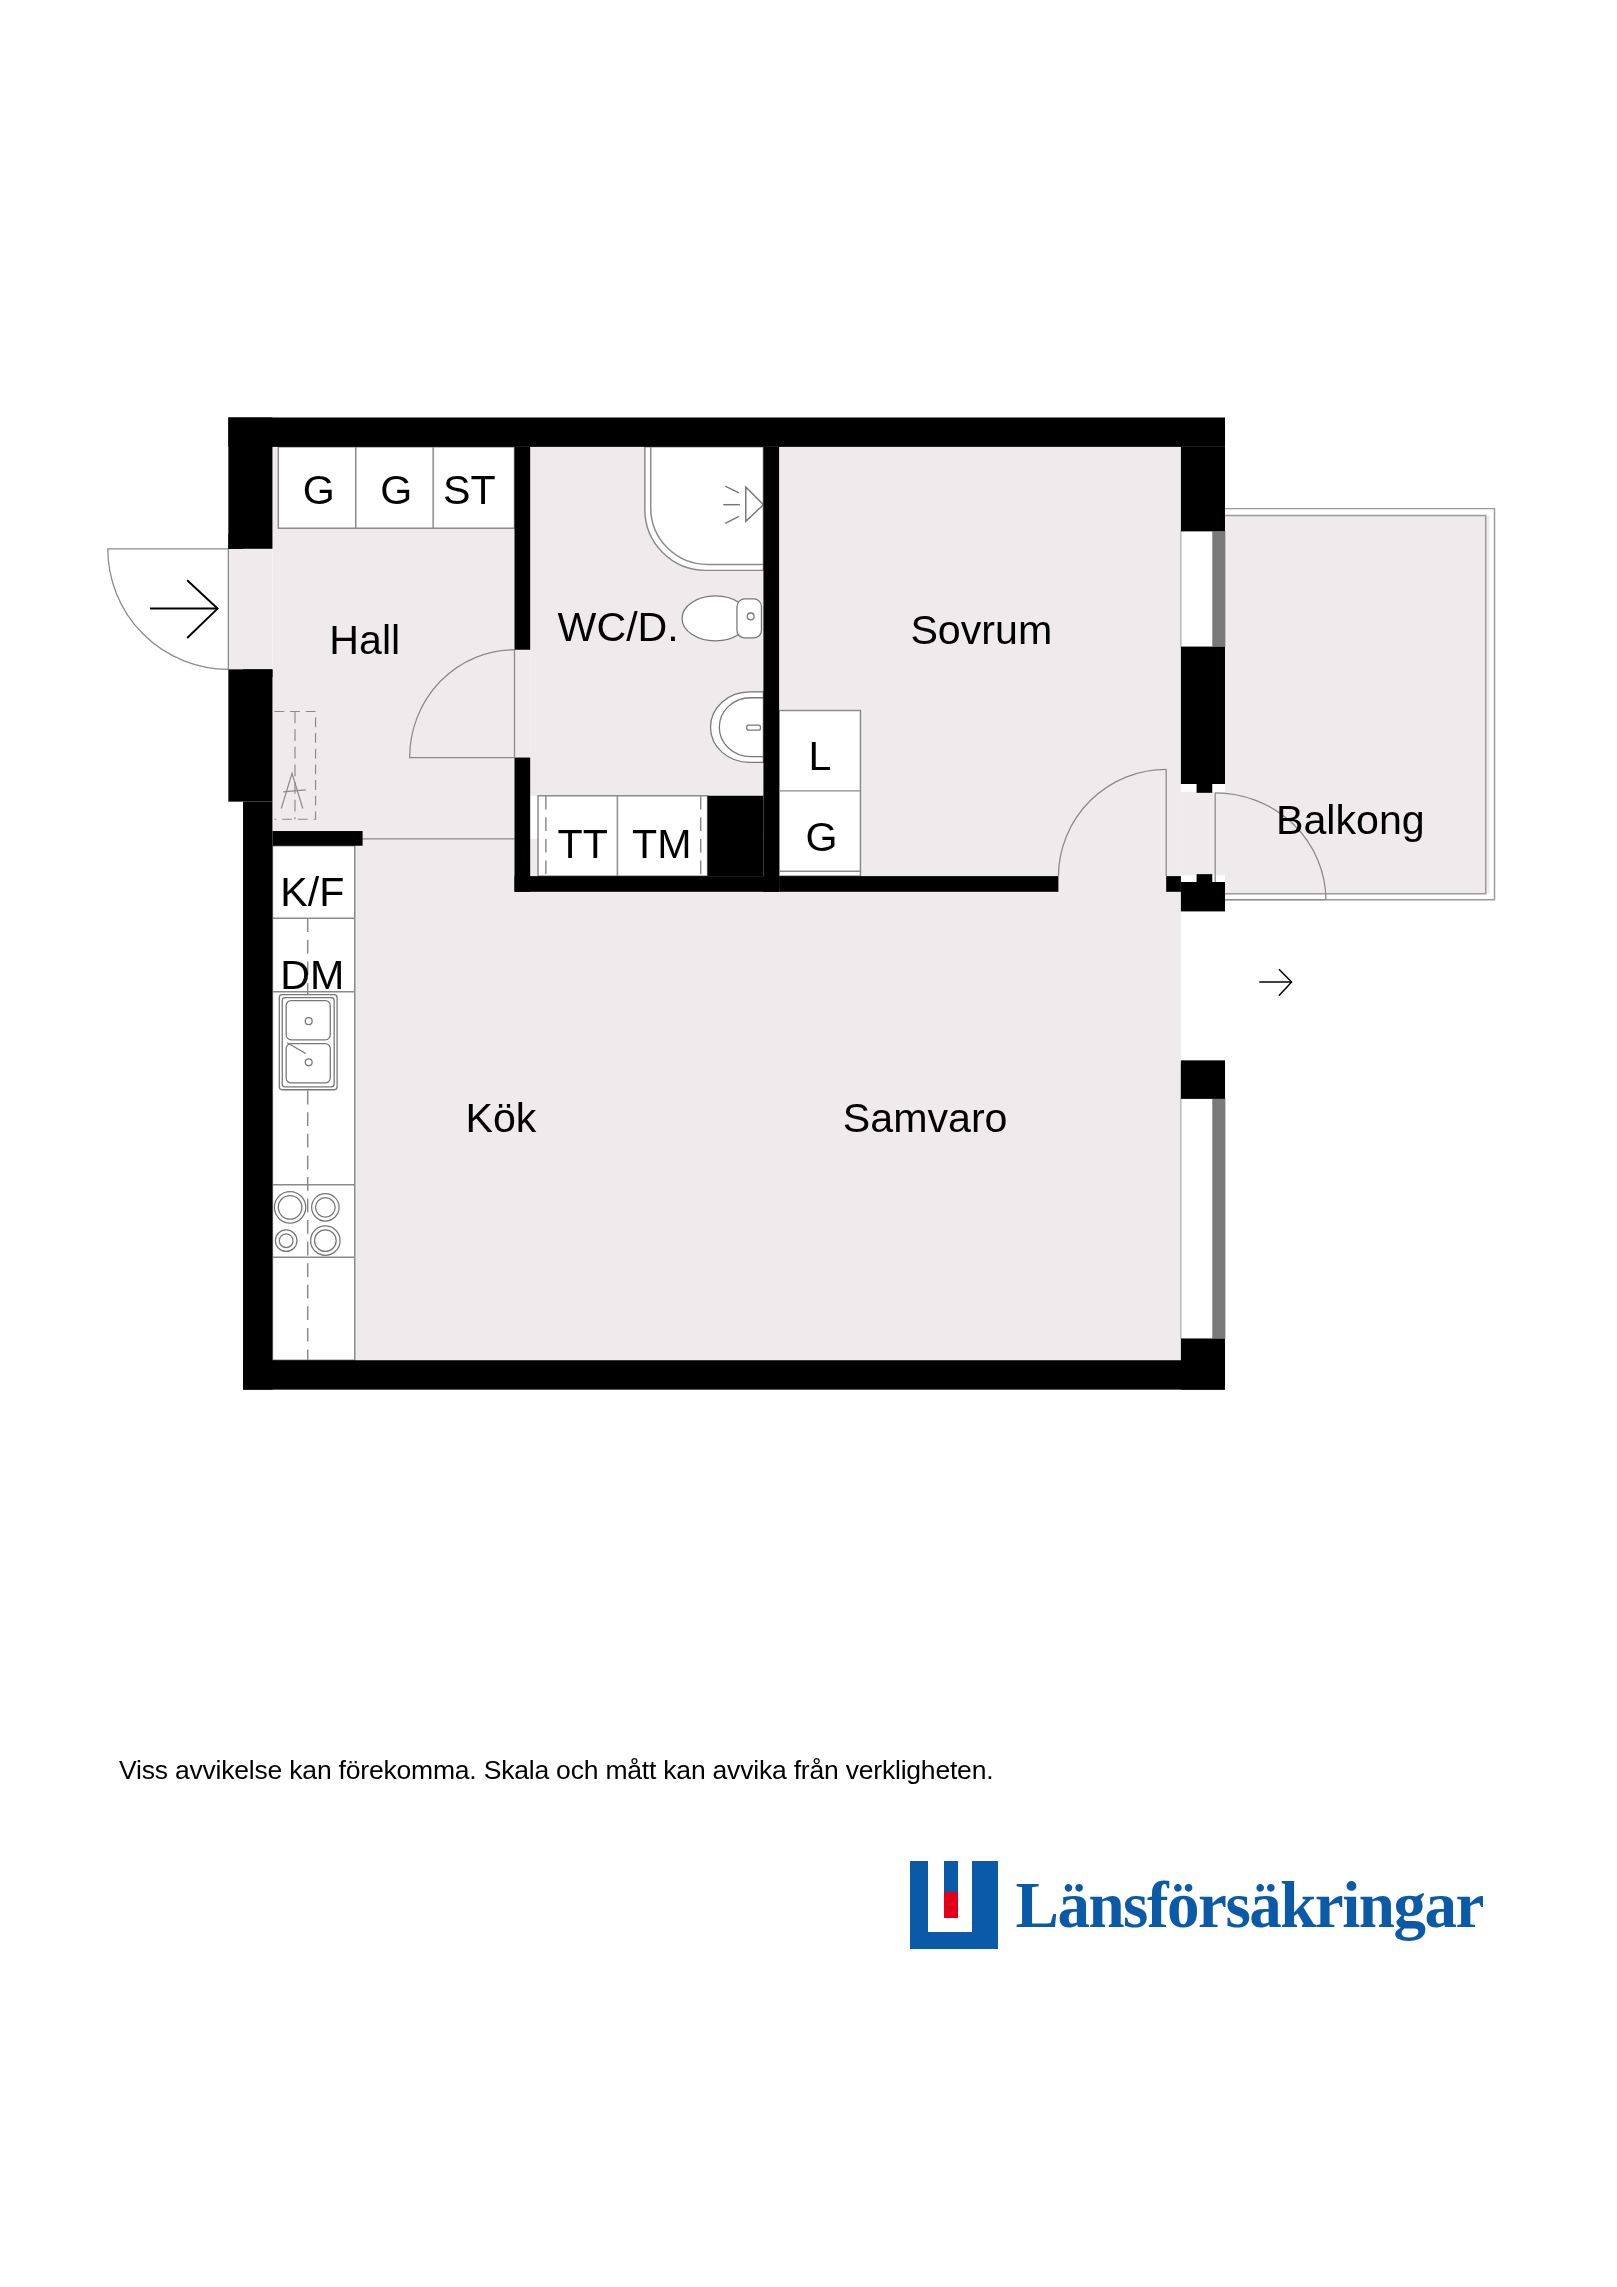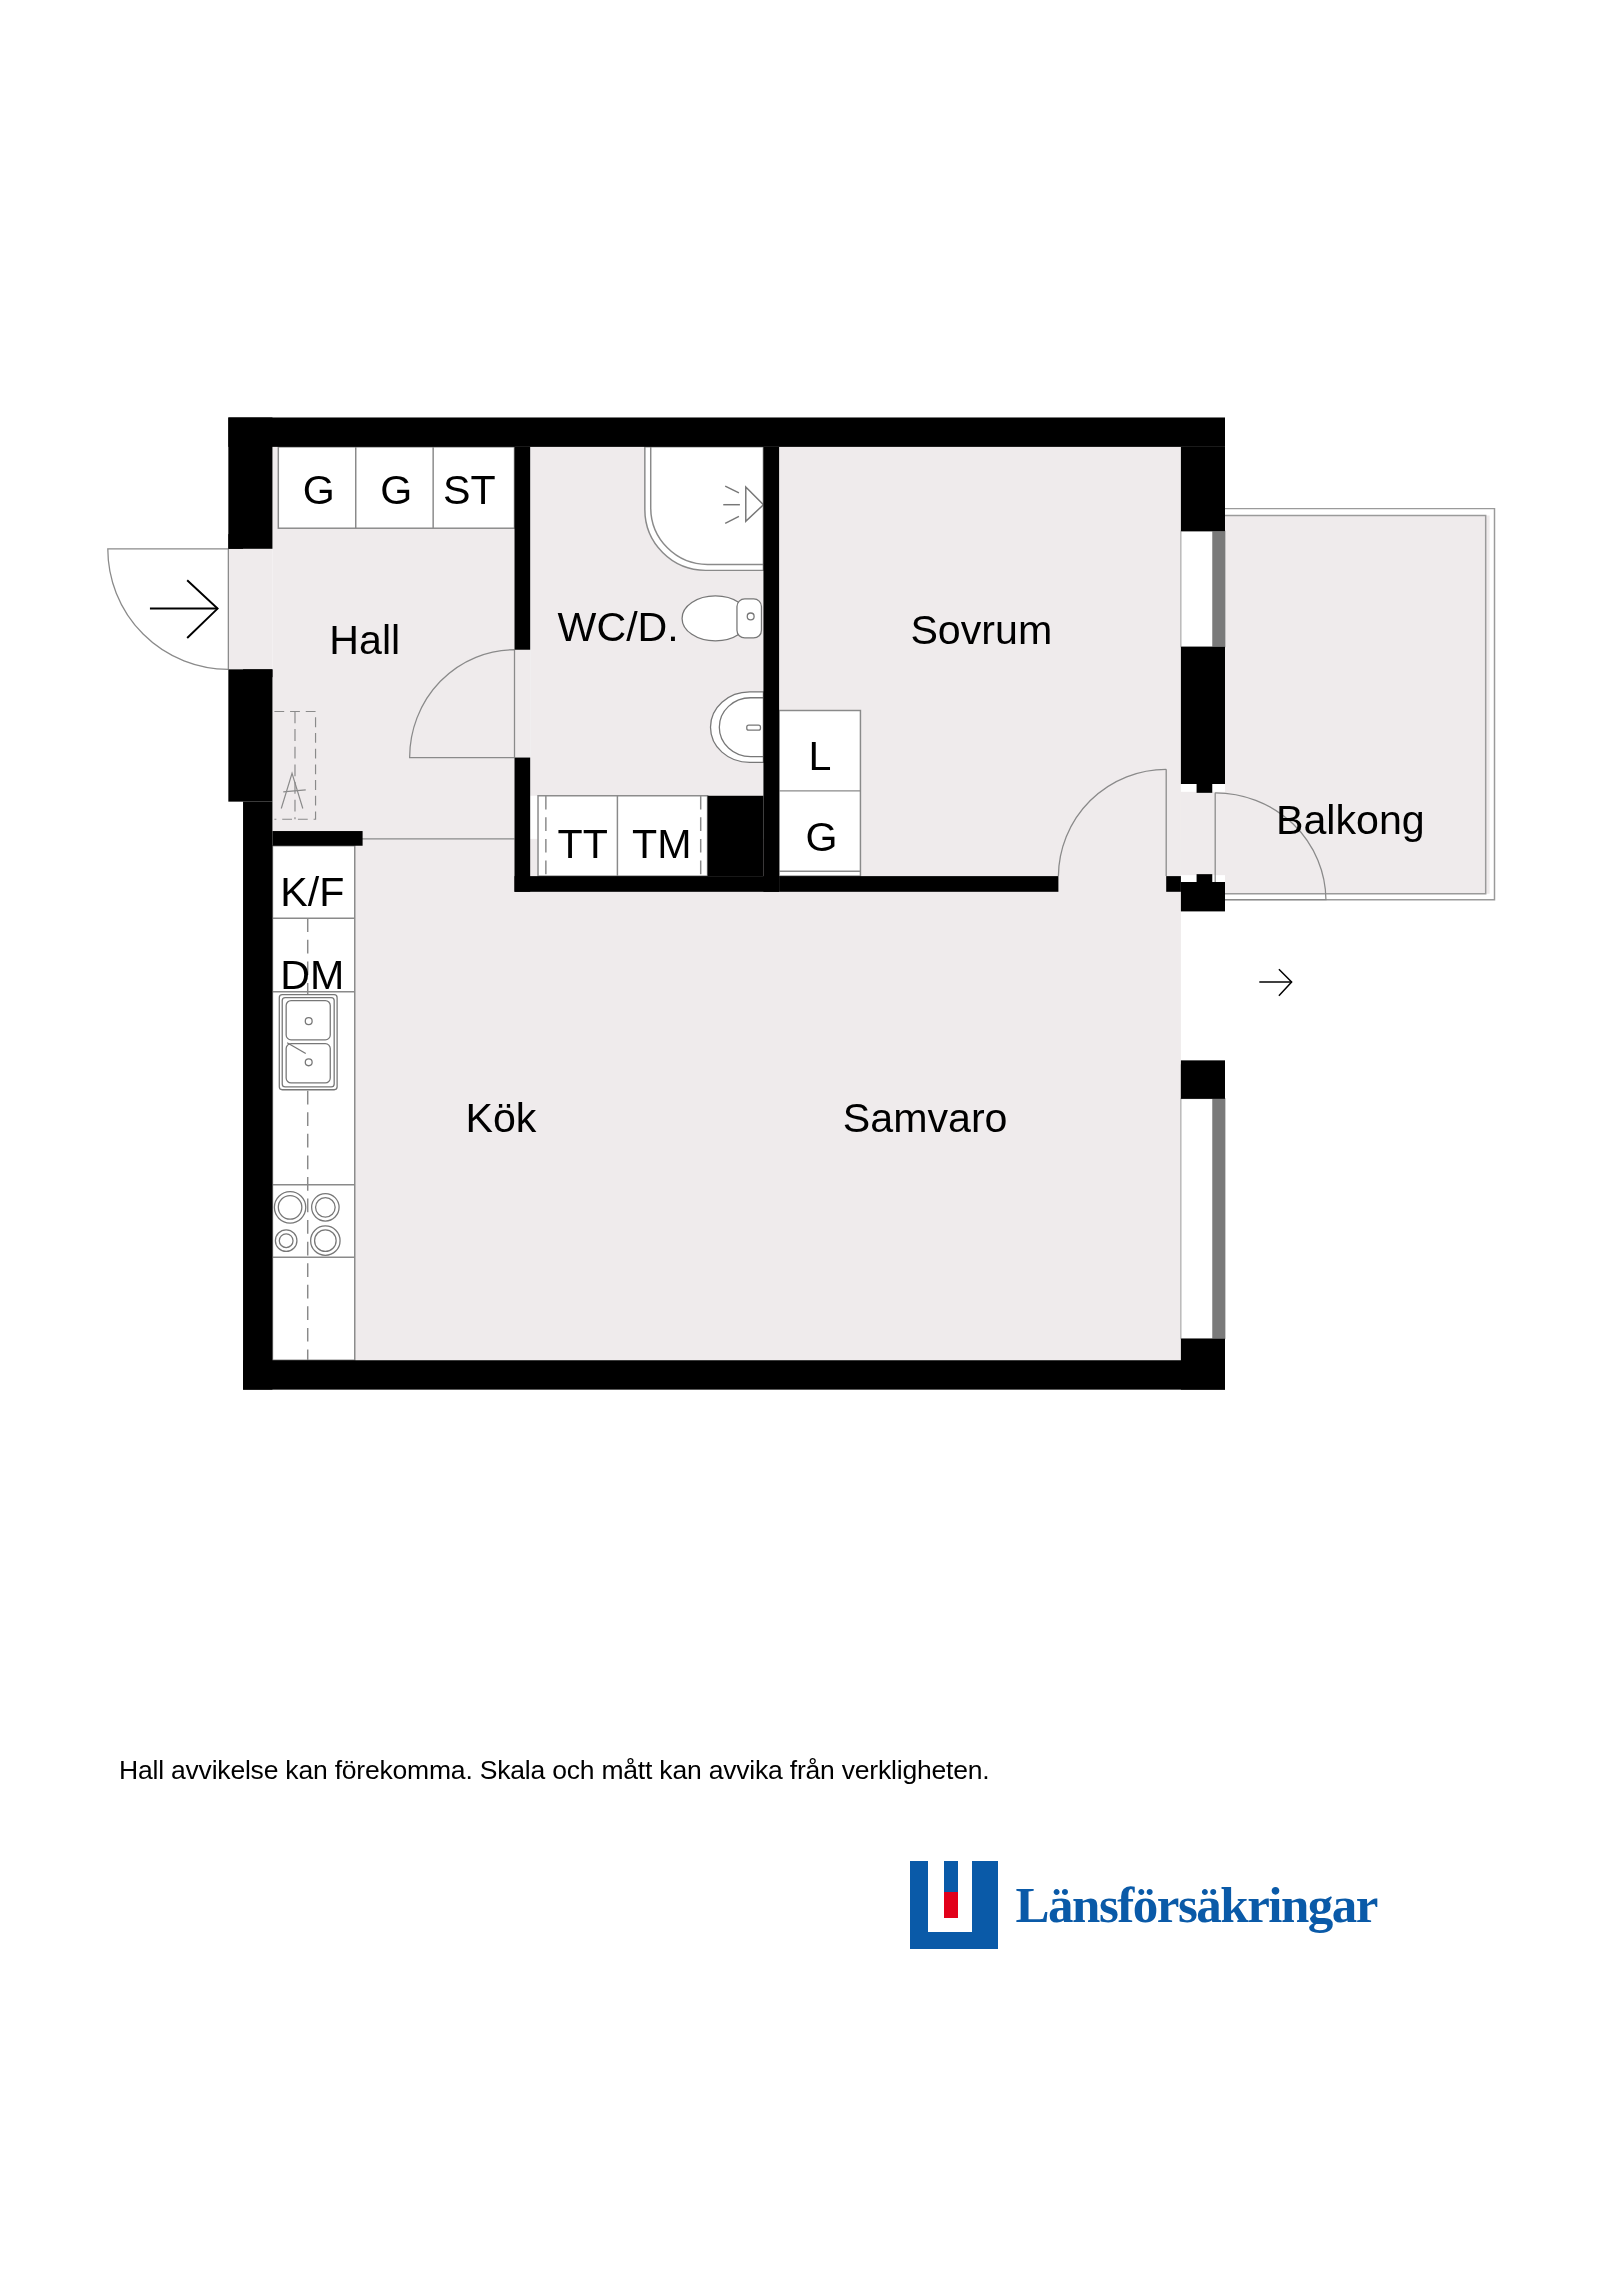--- a/index.html
+++ b/index.html
@@ -10,21 +10,21 @@
   .fixture-label { font-family: "Liberation Sans", sans-serif; font-size: 42px; fill: #000; }
   .disclaimer { position: absolute; left: 119px; top: 1755px; font-size: 26.5px; color: #000;
                 font-family: "Liberation Sans", sans-serif; white-space: nowrap; letter-spacing: -0.2px; }
   .logo { position: absolute; left: 910px; top: 1856px; height: 98px; display: flex; align-items: center; }
   .logo-mark { position: relative; width: 88px; height: 88px; background: #0a5aa8; margin-right: 17.6px; }
   .logo-mark .w1 { position: absolute; left: 17.6px; top: 0; width: 16.7px; height: 57px; background: #fff; }
   .logo-mark .w2 { position: absolute; left: 17.6px; top: 57px; width: 44px; height: 13.7px; background: #fff; }
   .logo-mark .w3 { position: absolute; left: 48px; top: 0; width: 13.7px; height: 71px; background: #fff; }
   .logo-mark .red { position: absolute; left: 34px; top: 31px; width: 13.7px; height: 25.5px; background: #e2001a; }
   .logo-text { color: #0a5aa8; font-family: "Liberation Serif", "DejaVu Serif", serif; font-weight: bold;
-               font-size: 51px; line-height: 45px; letter-spacing: -1.5px; }
+               font-size: 65px; line-height: 45px; letter-spacing: -1.5px; }
 </style>
 </head>
 <body>
 
 <svg id="plan" viewBox="0 0 1650 1500" xmlns="http://www.w3.org/2000/svg">
 
   <g fill="#efebec">
     <rect x="278" y="456" width="247" height="400"></rect>
     <rect x="233" y="560" width="45" height="123"></rect>
     <rect x="541" y="456" width="238" height="356"></rect>
@@ -183,21 +183,21 @@
     <text class="fixture-label" x="452" y="514">ST</text>
     <text class="fixture-label" x="569" y="875">TT</text>
     <text class="fixture-label" x="645" y="875">TM</text>
     <text class="fixture-label" x="825" y="786">L</text>
     <text class="fixture-label" x="822" y="868">G</text>
     <text class="fixture-label" x="286" y="924">K/F</text>
     <text class="fixture-label" x="286" y="1009">DM</text>
   </g>
 </svg>
 
-<div class="disclaimer">Hall avvikelse kan förekomma. Skala och mått kan avvika från verkligheten.</div>
+<div class="disclaimer">Viss avvikelse kan förekomma. Skala och mått kan avvika från verkligheten.</div>
 
 <div class="logo">
   <div class="logo-mark">
     <div class="w1"></div>
       <div class="w3"></div>
       <div class="w2"></div>
       <div class="red"></div>
   </div>
   <div class="logo-text">
     <div>Länsförsäkringar</div>

